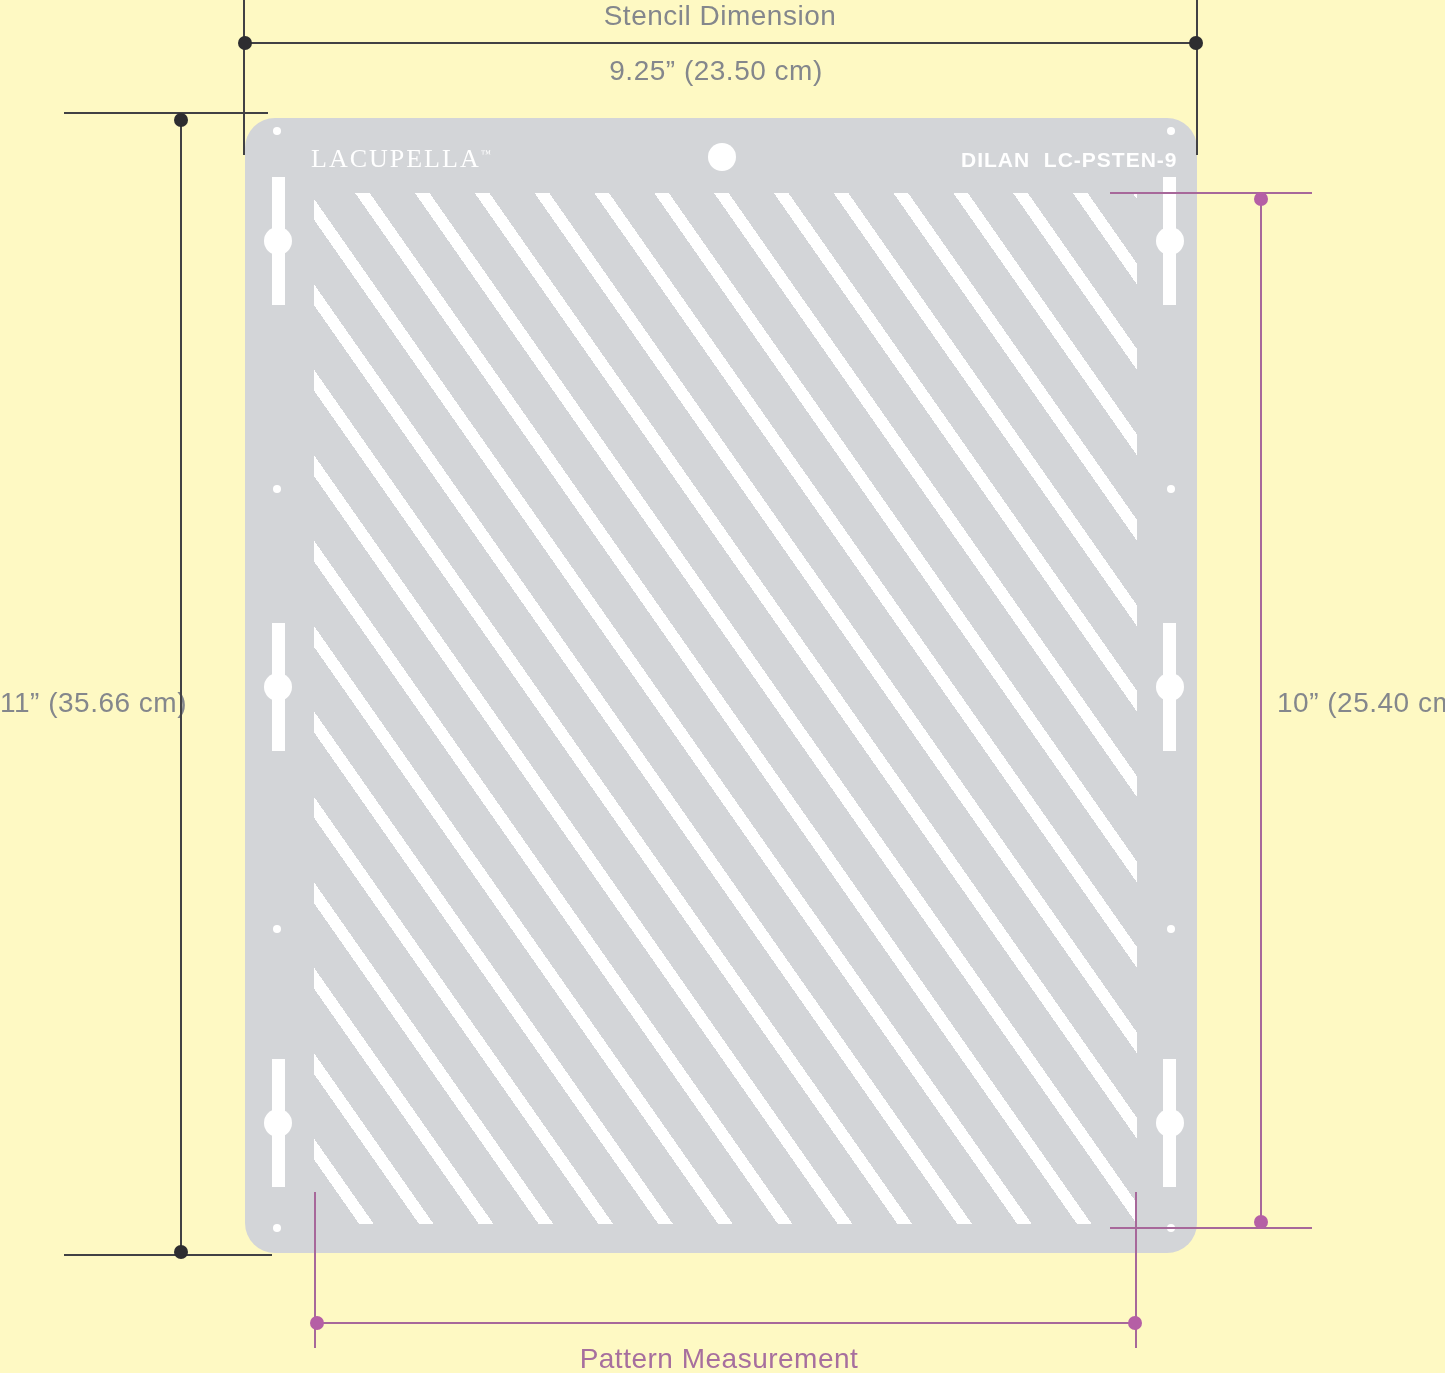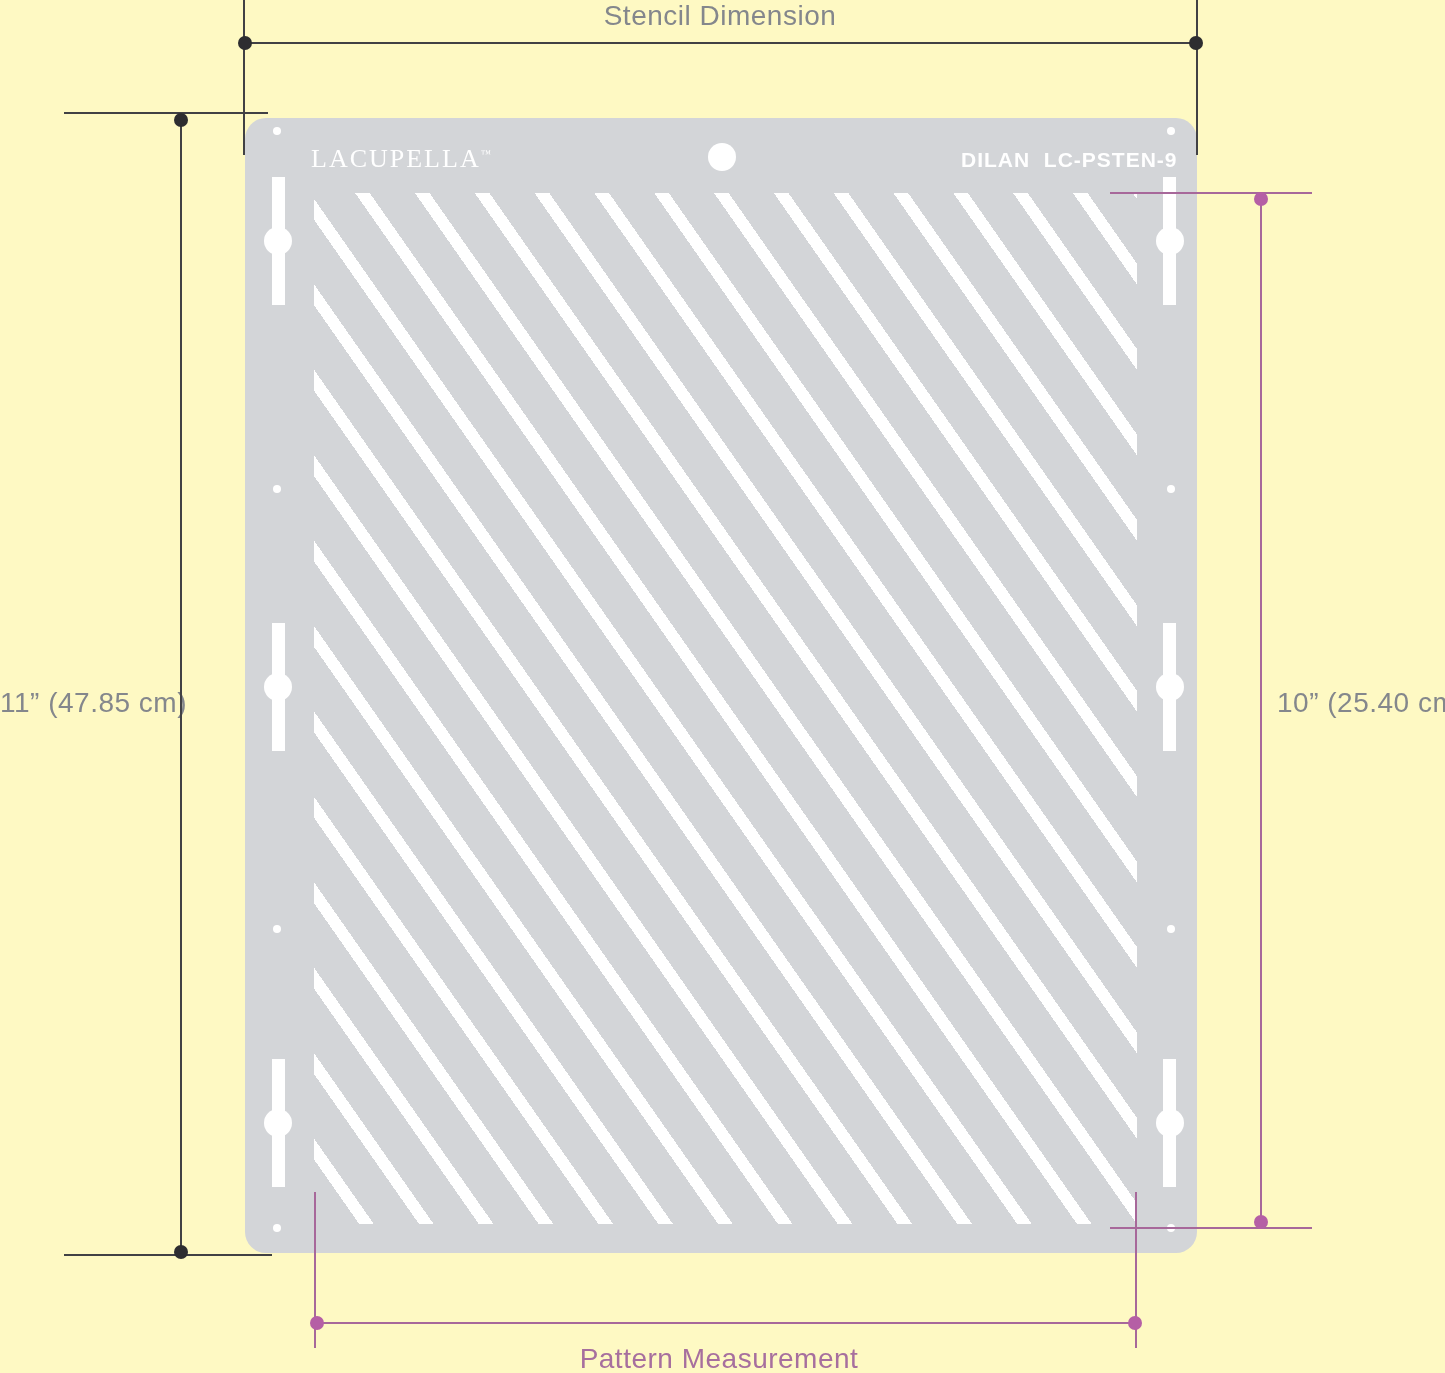--- a/index.html
+++ b/index.html
@@ -30,21 +30,21 @@
   
   .pline{background:var(--accent_line,#a7689a);z-index:5;}
   .pdot{
     width:14px;height:14px;border-radius:50%;
     background:var(--accent_dot,#b55fa5);z-index:6;
   }
   
   #stencil{
     left:245px;top:118px;width:952px;height:1135px;
     background:var(--stencil_body,#d3d5d8);
-    border-radius:21px;
+    border-radius:30px;
     z-index:1;
   }
   #brand{
     left:66px;top:21px;
     font-family:"Liberation Serif", serif;
     font-size:26px;line-height:30px;
     letter-spacing:2px;
     color:var(--cutout,#ffffff);
     white-space:nowrap;
   }
@@ -89,28 +89,29 @@
 <div id="canvas">
 
   <div class="abs dim-text center" style="left:420px;top:0px;width:600px;">Stencil Dimension</div>
 
   <div class="abs dline" style="left:243px;top:0px;width:2px;height:155px;"></div>
   <div class="abs dline" style="left:1196px;top:0px;width:2px;height:155px;"></div>
   <div class="abs dline" style="left:244px;top:42px;width:953px;height:2px;"></div>
   <div class="abs ddot" style="left:238px;top:36px;"></div>
   <div class="abs ddot" style="left:1189px;top:36px;"></div>
 
+  <div class="abs dim-text center" style="left:416px;top:55px;width:600px;">9.25” (23.50 cm)</div>
 
   <div class="abs dline" style="left:64px;top:112px;width:204px;height:2px;"></div>
   <div class="abs dline" style="left:64px;top:1254px;width:208px;height:2px;"></div>
   <div class="abs dline" style="left:180px;top:120px;width:2px;height:1132px;"></div>
   <div class="abs ddot" style="left:174px;top:113px;"></div>
   <div class="abs ddot" style="left:174px;top:1245px;"></div>
 
-  <div class="abs dim-text right" style="left:0px;top:687px;width:172px;">11” (47.85 cm)</div>
+  <div class="abs dim-text right" style="left:0px;top:687px;width:172px;">11” (35.66 cm)</div>
 
   <div id="stencil" class="abs">
 
     <div id="brand" class="abs">
       <span>LACUPELLA</span><sup>™</sup>
     </div>
 
     <div id="model" class="abs">DILAN  LC-PSTEN-9</div>
 
     <div id="hanger-hole" class="abs"></div>

